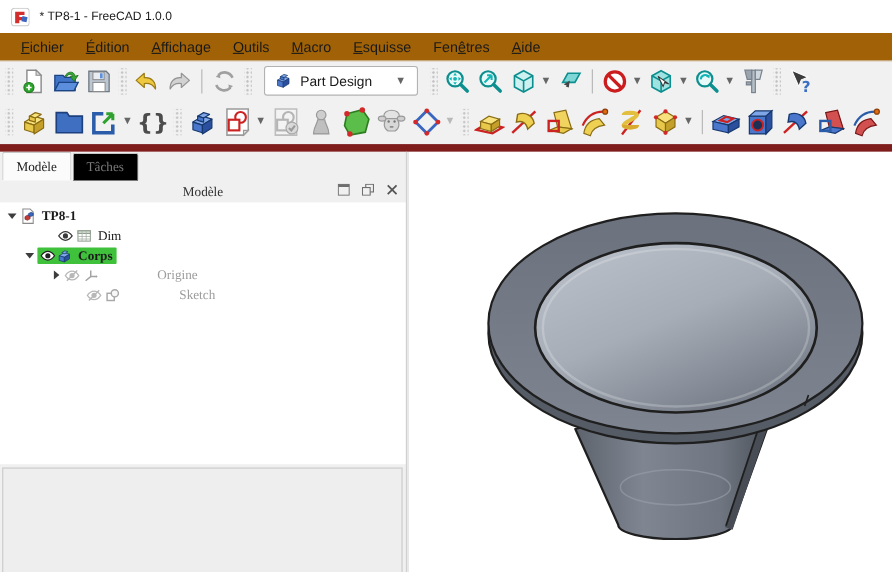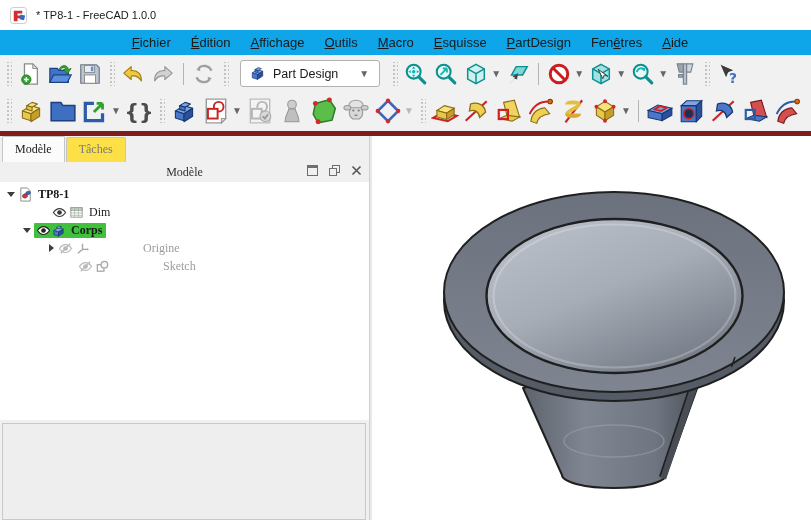--- a/index.html
+++ b/index.html
@@ -6,27 +6,27 @@
   body { background:#888; font-family:"Liberation Sans", sans-serif; }
   .window { width:811px; height:520px; background:#fff; position:relative; overflow:hidden;
             font-family:"Liberation Sans", sans-serif; color:#1a1a1a; }
 
   
   .titlebar { height:30px; background:#fff; display:flex; align-items:center; gap:9px;
               padding-left:10px; font-size:11px; }
   .titlebar .appicon { width:17px; height:17px; flex:0 0 auto; }
 
   
-  .menubar { height:26px; background:#0ea5e9; display:flex; align-items:center; font-size:13px;
-             padding-left:9px; border-bottom:1px solid #ececec;justify-content:center; }
+  .menubar { height:26px; background:#a16207; display:flex; align-items:center; font-size:13px;
+             padding-left:9px; border-bottom:1px solid #ececec; }
   .menu-item { padding:3px 10px; cursor:default; }
   .menu-item u { text-decoration:underline; }
 
   
-  .toolbars { background:#f1f1f1; border-bottom:5px solid #7f1d1d; }
+  .toolbars { background:#f1f1f1; border-bottom:7px solid #7f1d1d; }
   .tbrow { display:flex; align-items:center; padding-left:2px; }
   .tbrow1 { height:35px; }
   .tbrow2 { height:40px; }
   .tbtn { width:30px; height:30px; border:none; background:transparent; display:flex;
           align-items:center; justify-content:center; padding:0; }
   .tbrow1 .tbtn svg { width:24px; height:24px; }
   .tbrow2 .tbtn { width:32px; height:34px; }
   .tbrow2 .tbtn svg { width:28px; height:28px; }
   .handle { width:7px; height:24px; margin:0 3px;
             background-image:radial-gradient(#c3c3c3 1px, transparent 1.2px);
@@ -42,21 +42,21 @@
 
   
   .main { display:flex; height:389px; }
   .left-panel { width:369px; background:#f0f0f0; flex:0 0 auto; display:flex; flex-direction:column;font-family:Liberation Serif, serif; }
   .splitter { width:3px; background:#e8e8e8; border-left:1px solid #d0d0d0; flex:0 0 auto; }
   .viewport { flex:1; background:#ffffff; position:relative; }
   .viewport svg { position:absolute; inset:0; }
 
   .tabs { height:26px; display:flex; align-items:flex-end; padding-left:2px; gap:1px; }
   .tab { font-size:12px; padding:4px 12px 5px; border:1px solid #c6c6c6; border-bottom:none;
-         border-radius:2px 2px 0 0; background:#fde047; color:#7a7a7a; }
+         border-radius:2px 2px 0 0; background:#000000; color:#7a7a7a; }
   .tab.active { background:#fbfbfb; color:#1a1a1a; padding-top:5px; }
 
   .panel-header { height:20px; position:relative; display:flex; align-items:center;
                   justify-content:center; font-size:12px; color:#303030; }
   .panel-btns { position:absolute; right:6px; top:2px; display:flex; gap:9px; }
   .pbtn { width:13px; height:13px; border:none; background:transparent; padding:0;
           display:flex; align-items:center; justify-content:center; }
 
   .tree { background:#fff; height:238px; font-size:12px; overflow:hidden; padding-top:3px; }
   .trow { display:flex; align-items:center; height:18px; }
@@ -88,21 +88,20 @@
     <span>* TP8-1 - FreeCAD 1.0.0</span>
   </div>
 
   <div class="menubar">
     <span class="menu-item"><u>F</u>ichier</span>
     <span class="menu-item"><u>É</u>dition</span>
     <span class="menu-item"><u>A</u>ffichage</span>
     <span class="menu-item"><u>O</u>utils</span>
     <span class="menu-item"><u>M</u>acro</span>
     <span class="menu-item"><u>E</u>squisse</span>
-    <span class="menu-item"><u>P</u>artDesign</span>
     <span class="menu-item">Fen<u>ê</u>tres</span>
     <span class="menu-item"><u>A</u>ide</span>
   </div>
 
   <div class="toolbars">
 
     <div class="tbrow tbrow1">
       <div class="handle"></div>
 
       <button class="tbtn" title="new-document">

